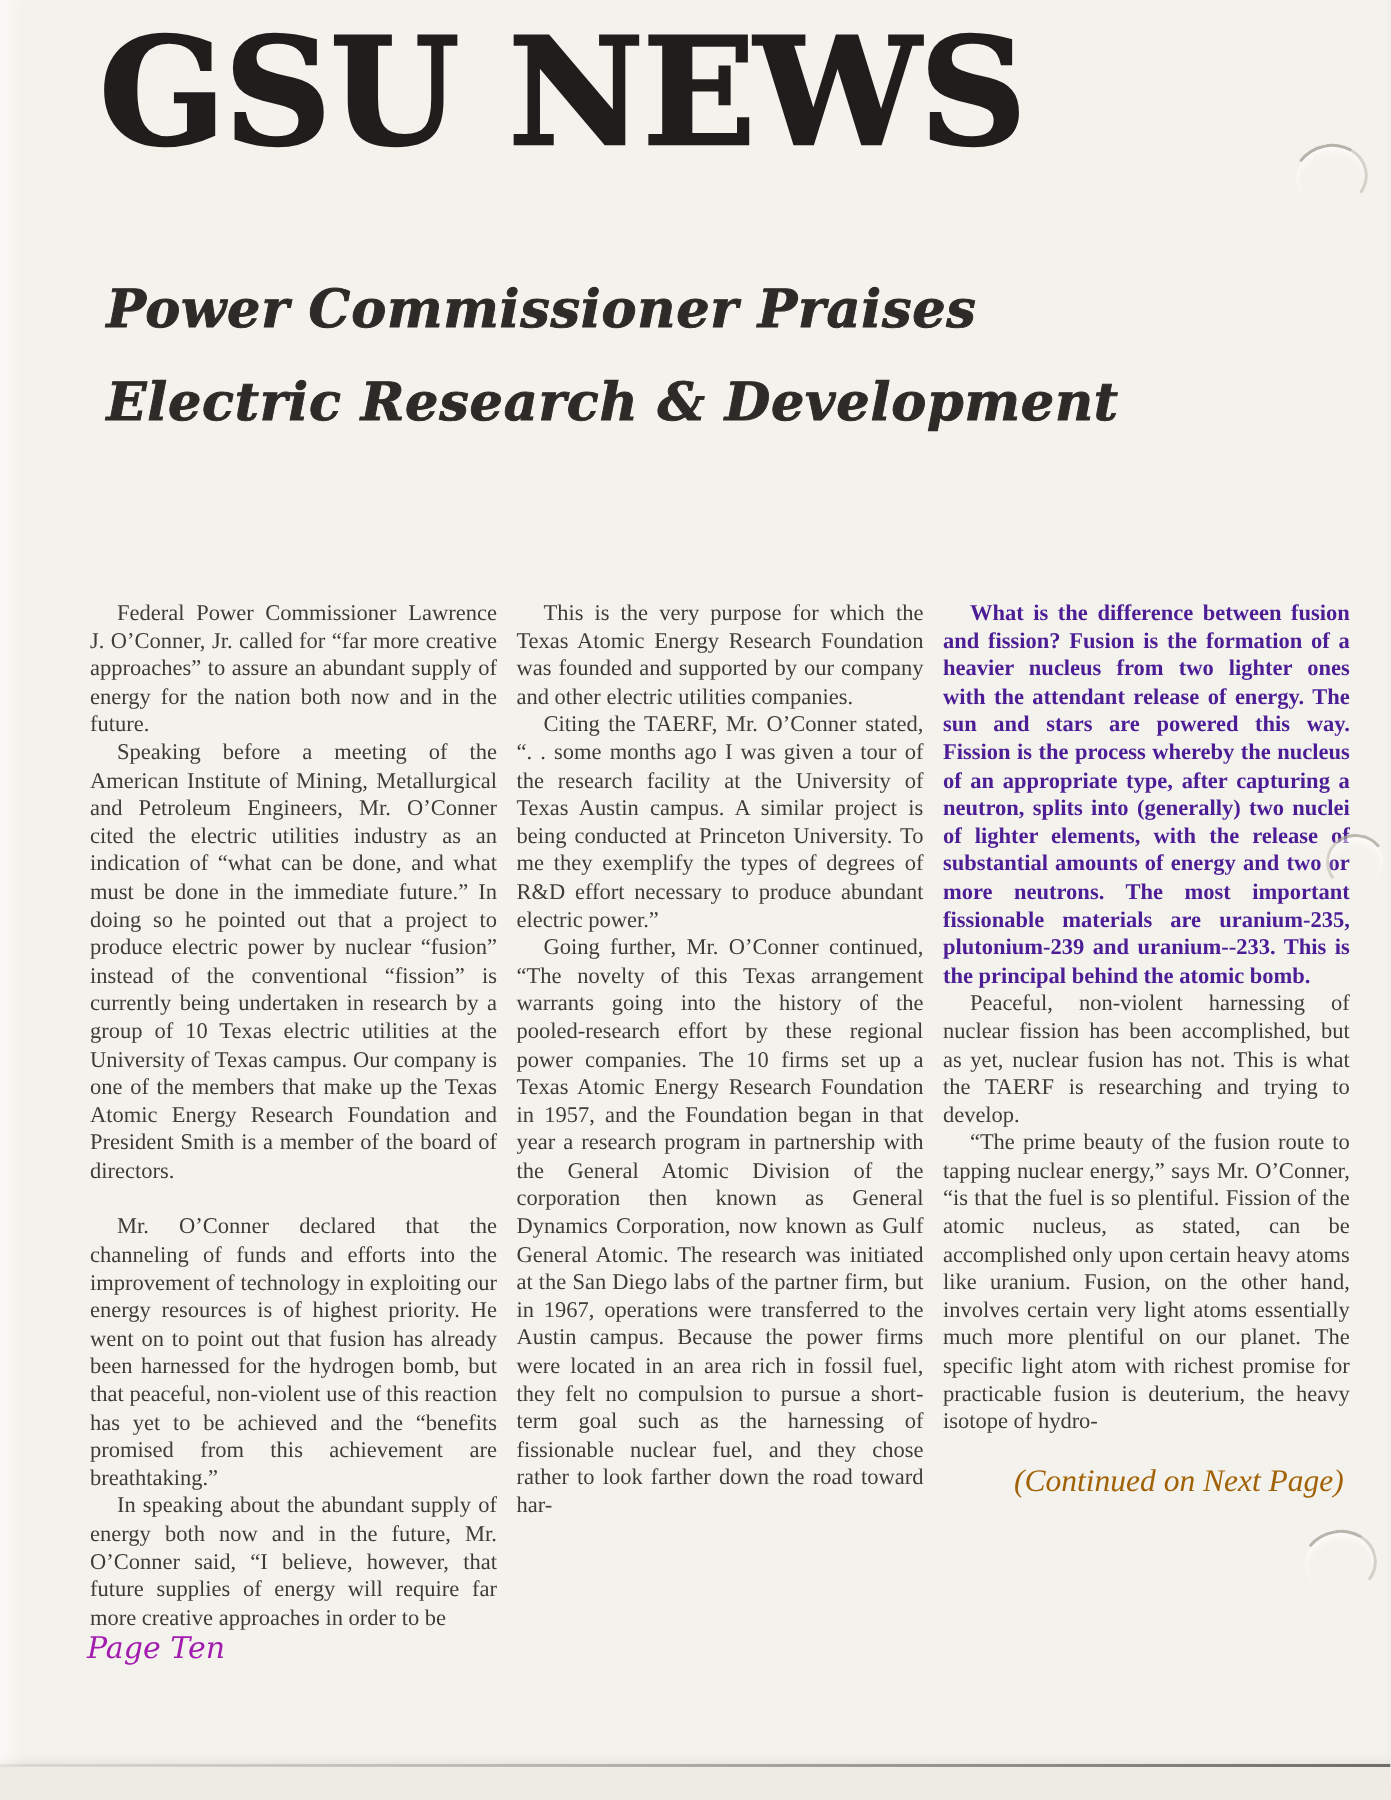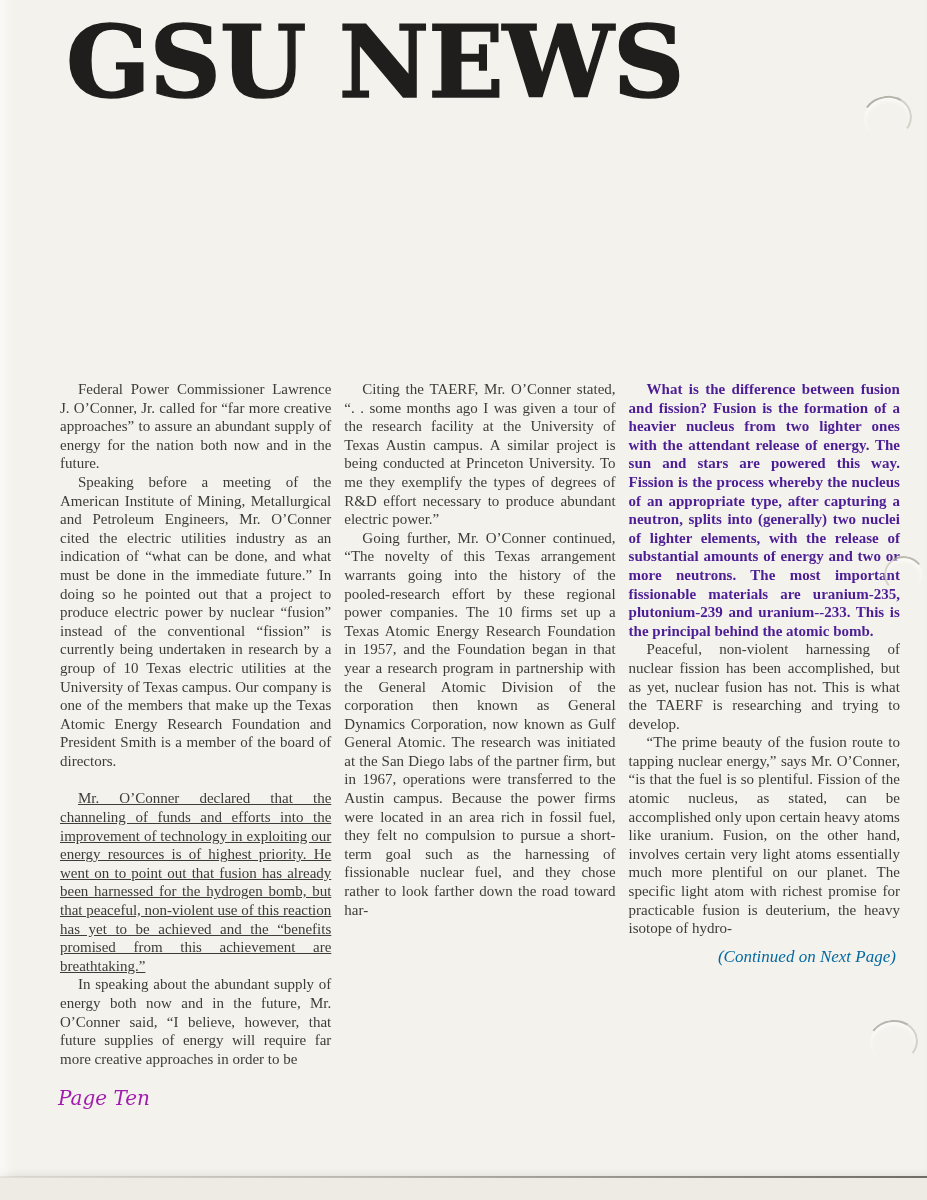--- a/index.html
+++ b/index.html
@@ -38,38 +38,38 @@
     font-family: "DejaVu Serif", serif;
     font-style: italic;
     font-weight: 900;
     font-size: 35px;
     line-height: 62px;
     letter-spacing: 0.5px;
     color: #2c2b28;
     -webkit-text-stroke: 0.6px #2c2b28;
   }
   .columns {
-    position: absolute; left: 60px; top: 380px;
+    position: absolute; left: 60px; top: 400px;
     width: 840px;
     display: flex; gap: 13px;
   }
   .col {
     width: 271.3px;
     font-size: 15px;
     line-height: 18.6px;
     text-align: justify;
     color: #3d3c38;
   }
   .col p { margin: 0; }
   .col p.indent { text-indent: 18px; }
-  .col p.gap { margin-top: 19px; text-decoration: underline; }
+  .col p.gap { margin-top: 19px; }
   .col p.bold { font-weight: bold; color: #4c1d95; }
   .col p.italic { font-style: italic; }
   .col p.right { text-align: right; text-indent: 0; padding-right: 4px; }
-  .col p.cont-note { margin-top: 10px; font-size: 17px; color: #0369a1; }
+  .col p.cont-note { margin-top: 20px; font-size: 21px; color: #a16207; }
   .footer {
     position: absolute; left: 58px; top: 1086px;
     font-family: "DejaVu Serif", serif;
     font-style: italic;
     font-size: 20px;
     color: #a21caf;
   }
   .curl {
     position: absolute;
     border-radius: 50%;
@@ -95,29 +95,34 @@
     box-shadow: inset 0 3px 4px rgba(255,255,255,0.9);
   }
 </style>
 </head>
 <body>
 
 <div class="page">
 
   <h1 class="masthead">GSU NEWS</h1>
 
+  <div class="headline">
+    <div>Power Commissioner Praises</div>
+    <div>Electric Research &amp; Development</div>
+  </div>
 
   <div class="columns">
     <div class="col">
         <p class="indent">Federal Power Commissioner Lawrence J. O’Conner, Jr. called for “far more creative approaches” to assure an abundant supply of energy for the nation both now and in the future.</p>
         <p class="indent">Speaking before a meeting of the American Institute of Mining, Metallurgical and Petroleum Engineers, Mr. O’Conner cited the electric utilities industry as an indication of “what can be done, and what must be done in the immediate future.” In doing so he pointed out that a project to produce electric power by nuclear “fusion” instead of the conventional “fission” is currently being undertaken in research by a group of 10 Texas electric utilities at the University of Texas campus. Our company is one of the members that make up the Texas Atomic Energy Research Foundation and President Smith is a member of the board of directors.</p>
         <p class="indent gap">Mr. O’Conner declared that the channeling of funds and efforts into the improvement of technology in exploiting our energy resources is of highest priority. He went on to point out that fusion has already been harnessed for the hydrogen bomb, but that peaceful, non-violent use of this reaction has yet to be achieved and the “benefits promised from this achievement are breathtaking.”</p>
         <p class="indent">In speaking about the abundant supply of energy both now and in the future, Mr. O’Conner said, “I believe, however, that future supplies of energy will require far more creative approaches in order to be</p>
       </div>
     <div class="col">
+        <p class="indent">This is the very purpose for which the Texas Atomic Energy Research Foundation was founded and supported by our company and other electric utilities companies.</p>
         <p class="indent">Citing the TAERF, Mr. O’Conner stated, “. . some months ago I was given a tour of the research facility at the University of Texas Austin campus. A similar project is being conducted at Princeton University. To me they exemplify the types of degrees of R&amp;D effort necessary to produce abundant electric power.”</p>
         <p class="indent">Going further, Mr. O’Conner continued, “The novelty of this Texas arrangement warrants going into the history of the pooled-research effort by these regional power companies. The 10 firms set up a Texas Atomic Energy Research Foundation in 1957, and the Foundation began in that year a research program in partnership with the General Atomic Division of the corporation then known as General Dynamics Corporation, now known as Gulf General Atomic. The research was initiated at the San Diego labs of the partner firm, but in 1967, operations were transferred to the Austin campus. Because the power firms were located in an area rich in fossil fuel, they felt no compulsion to pursue a short-term goal such as the harnessing of fissionable nuclear fuel, and they chose rather to look farther down the road toward har-</p>
       </div>
     <div class="col">
         <p class="indent bold">What is the difference between fusion and fission? Fusion is the formation of a heavier nucleus from two lighter ones with the attendant release of energy. The sun and stars are powered this way. Fission is the process whereby the nucleus of an appropriate type, after capturing a neutron, splits into (generally) two nuclei of lighter elements, with the release of substantial amounts of energy and two or more neutrons. The most important fissionable materials are uranium-235, plutonium-239 and uranium--233. This is the principal behind the atomic bomb.</p>
         <p class="indent">Peaceful, non-violent harnessing of nuclear fission has been accomplished, but as yet, nuclear fusion has not. This is what the TAERF is researching and trying to develop.</p>
         <p class="indent">“The prime beauty of the fusion route to tapping nuclear energy,” says Mr. O’Conner, “is that the fuel is so plentiful. Fission of the atomic nucleus, as stated, can be accomplished only upon certain heavy atoms like uranium. Fusion, on the other hand, involves certain very light atoms essentially much more plentiful on our planet. The specific light atom with richest promise for practicable fusion is deuterium, the heavy isotope of hydro-</p>
         <p class="italic right cont-note">(Continued on Next Page)</p>
       </div>
   </div>

